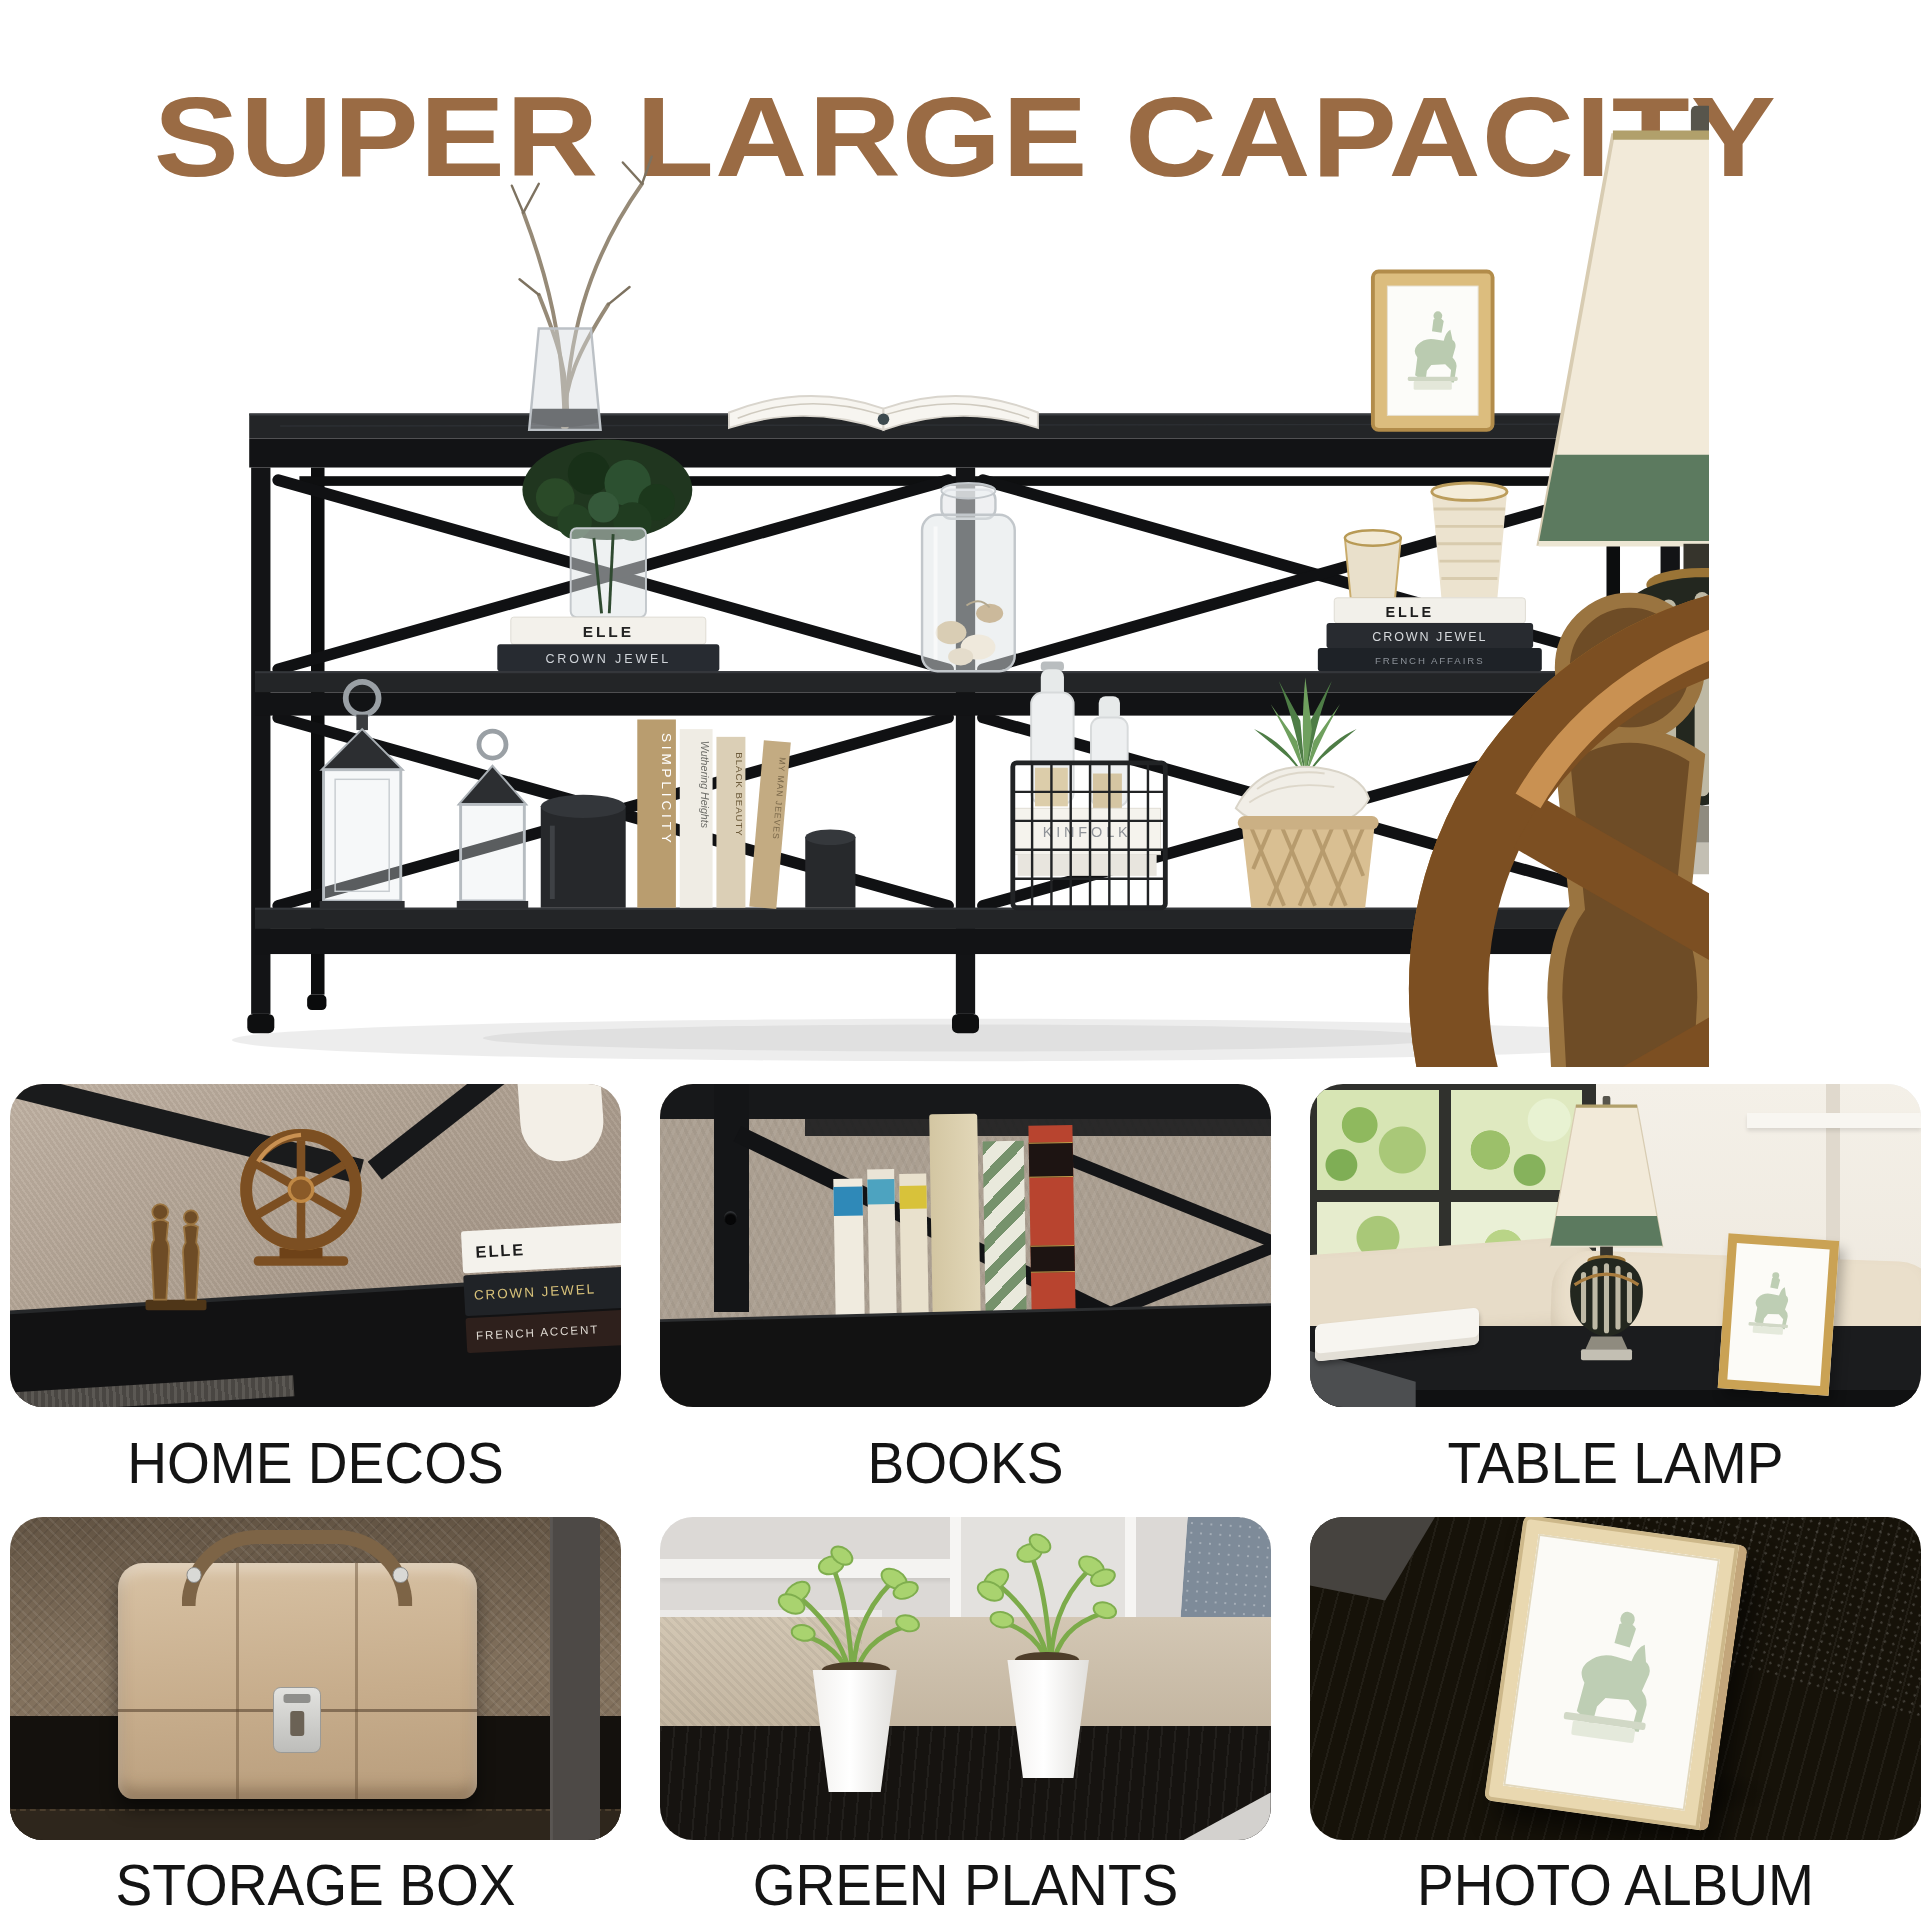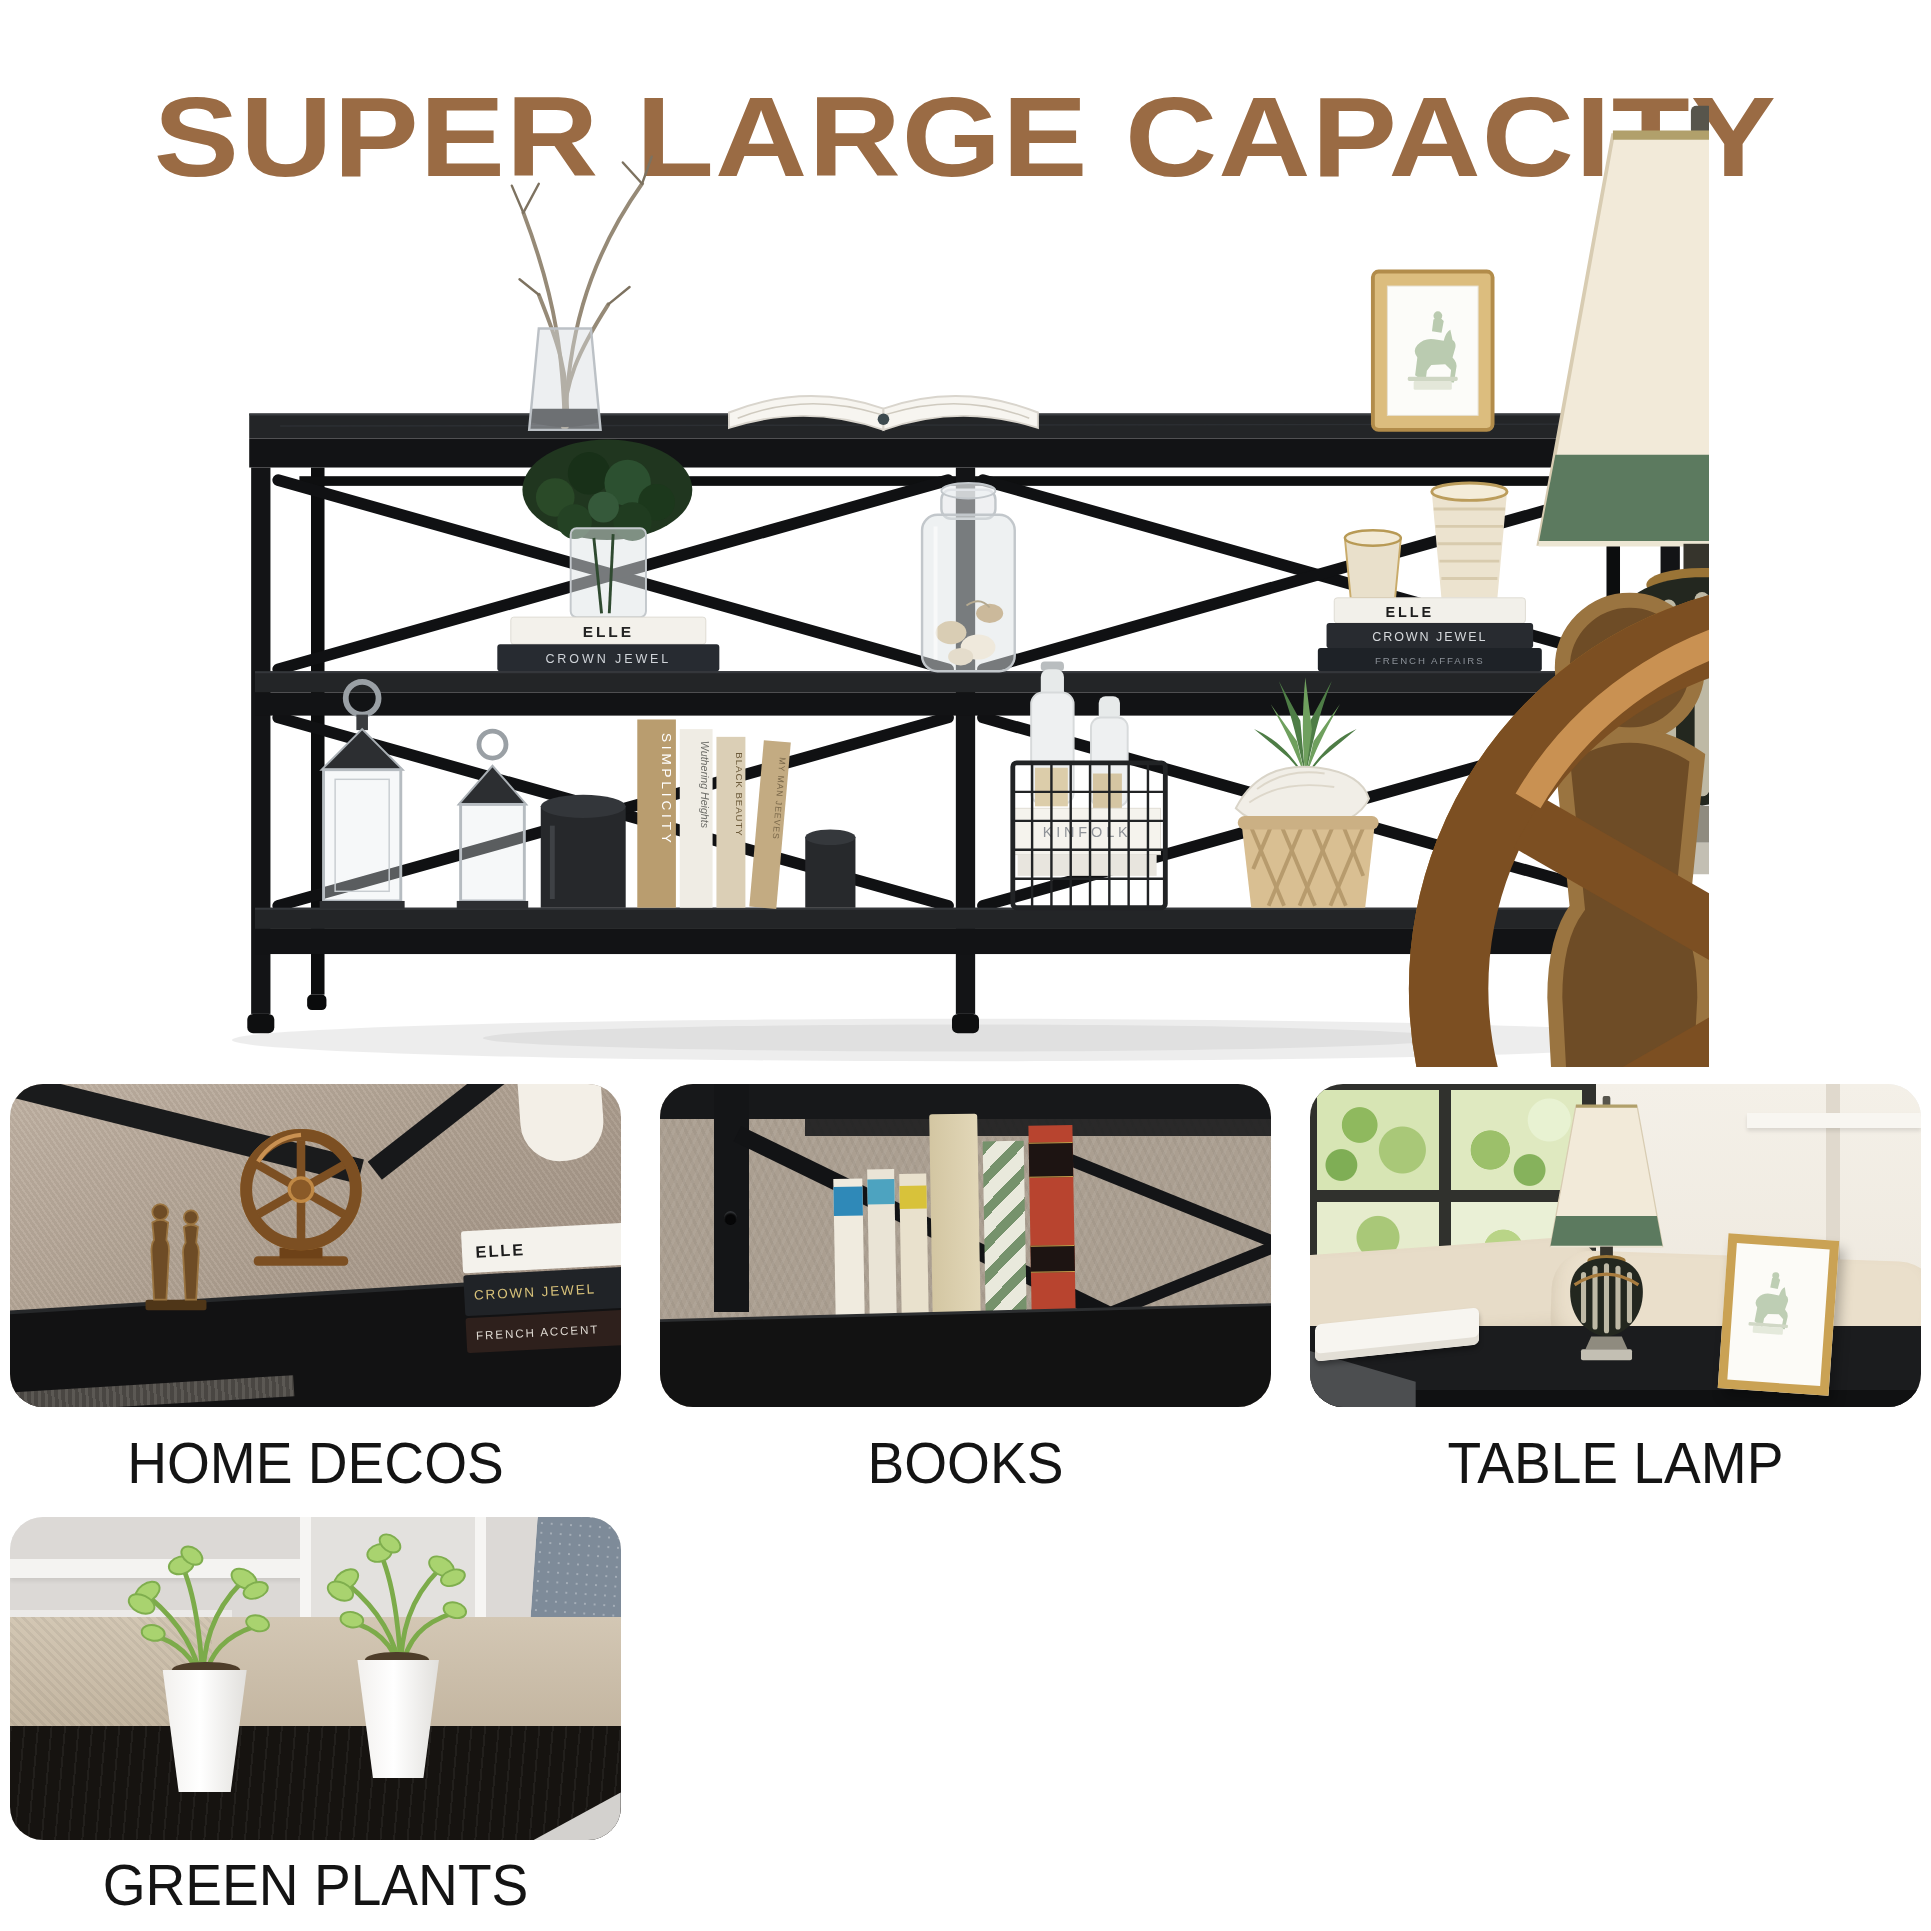--- a/index.html
+++ b/index.html
@@ -440,20 +440,42 @@
           </svg>
         <div class="abs" style="left:413px;top:153px;width:93px;height:137px;border:9.7px solid #caa254;background:#fcfbf7;transform:rotate(4deg);box-shadow:5.8px 7.7px 11.6px rgba(0,0,0,.25)">
           <svg style="position:absolute;left:7.7px;top:5.8px" width="58" height="100" viewBox="0 0 100 120">
               <use href="#sym-horse" width="100" height="120" opacity=".75"></use>
             </svg>
         </div>
       </div>
       <figcaption>TABLE LAMP</figcaption>
     </figure>
 
+    <figure class="r2">
+      <div class="photo">
+        <div class="abs" style="inset:0;background:#82715d;background-image:repeating-linear-gradient(45deg,rgba(255,255,255,.07) 0 1.9px,transparent 1.9px 7.7px),repeating-linear-gradient(-45deg,rgba(0,0,0,.08) 0 1.9px,transparent 1.9px 7.7px),linear-gradient(180deg,rgba(40,30,20,.35),rgba(0,0,0,0) 45%)"></div>
+        <div class="abs" style="left:0;bottom:0;width:100%;height:124px;background:#14110d"></div>
+        <div class="abs" style="left:0;bottom:0;width:100%;height:29px;background:#2e261c;border-top:2.9px dashed #4a3d2c"></div>
+        <div class="abs" style="right:21px;top:0;bottom:0;width:50px;background:#4d4946;box-shadow:inset 2.9px 0 0 #5a5653"></div>
+        <div class="abs" style="left:108px;top:46px;width:359px;height:236px;border-radius:25px 25px 15.4px 15.4px;background:linear-gradient(175deg,#d8c2a4 0%,#c7ad8c 55%,#b89d7c 100%);box-shadow:inset 0 7.7px 13.5px rgba(255,255,255,.35),inset 0 -9.7px 15.4px rgba(70,50,30,.35),0 9.7px 17.4px rgba(0,0,0,.45)">
+          <div class="abs" style="left:33%;top:0;width:2.9px;height:100%;background:rgba(110,85,60,.5)"></div>
+          <div class="abs" style="left:66%;top:0;width:2.9px;height:100%;background:rgba(110,85,60,.5)"></div>
+          <div class="abs" style="left:0;top:62%;width:100%;height:2.9px;background:rgba(90,70,50,.6)"></div>
+          <div class="abs" style="left:50%;top:-33px;transform:translateX(-50%);width:203px;height:62px;border:14.5px solid #7d6446;border-bottom:none;border-radius:106px 106px 0 0">
+            <div class="abs" style="left:-9.7px;top:23px;width:13.5px;height:13.5px;border-radius:50%;background:#d9d9d6;border:1.9px solid #8a8a88"></div>
+            <div class="abs" style="right:-9.7px;top:23px;width:13.5px;height:13.5px;border-radius:50%;background:#d9d9d6;border:1.9px solid #8a8a88"></div>
+          </div>
+          <div class="abs" style="left:50%;top:124px;transform:translateX(-50%);width:46px;height:64px;background:linear-gradient(#e3e3e0,#bdbdba);border:1.9px solid #9a9a97;border-radius:7.7px">
+            <div class="abs" style="left:50%;top:5.8px;transform:translateX(-50%);width:27px;height:9.7px;background:#8f8f8c;border-radius:2.9px"></div>
+            <div class="abs" style="left:50%;top:23px;transform:translateX(-50%);width:13.5px;height:25px;background:#6b6255;border-radius:2.9px"></div>
+          </div>
+        </div>
+      </div>
+      <figcaption>STORAGE BOX</figcaption>
+    </figure>
 
     <figure class="r2">
       <div class="photo">
         <div class="abs" style="inset:0;background:#dcd9d6"></div>
         <div class="abs" style="left:0;top:42px;width:309px;height:19.3px;background:#f4f3f1;box-shadow:0 2.9px 3.9px rgba(0,0,0,.08)"></div>
         <div class="abs" style="left:0;top:93px;width:222px;height:11.6px;background:#eceae8"></div>
         <div class="abs" style="left:290px;top:-11.6px;width:164px;height:126px;border:11.6px solid #f6f5f3;background:#e3e1de"></div>
         <div class="abs" style="right:-15.4px;top:-15.4px;width:106px;height:251px;background:#7e8b99;border-radius:23px;transform:rotate(4deg);background-image:radial-gradient(rgba(255,255,255,.3) 1.4px,transparent 1.5px);background-size:9.7px 9.7px"></div>
         <div class="abs" style="left:-9.7px;top:100px;width:637px;height:114px;background:linear-gradient(180deg,#d3c7b4,#c3b5a0);border-radius:7.7px"></div>
         <div class="abs" style="left:-9.7px;top:100px;width:212px;height:114px;background:repeating-linear-gradient(45deg,rgba(0,0,0,.05) 0 2.9px,transparent 2.9px 6.8px)"></div>
@@ -466,16 +488,31 @@
         <div class="abs" style="left:145px;top:153px;width:100px;height:122px;clip-path:polygon(8% 0,92% 0,76% 100%,24% 100%);background:linear-gradient(90deg,#efedea 0%,#ffffff 45%,#dcdad6 100%)"></div>
         <svg class="abs" style="left:301px;top:15.4px" width="179" height="143" viewBox="0 0 170 150">
             <use href="#sym-flytrap" width="170" height="150"></use>
           </svg>
         <div class="abs" style="left:355px;top:135px;width:64px;height:15.4px;border-radius:50%;background:#4e3d2a"></div>
         <div class="abs" style="left:340px;top:143px;width:97px;height:118px;clip-path:polygon(8% 0,92% 0,76% 100%,24% 100%);background:linear-gradient(90deg,#efedea 0%,#ffffff 45%,#dcdad6 100%)"></div>
       </div>
       <figcaption>GREEN PLANTS</figcaption>
     </figure>
 
+    <figure class="r2">
+      <div class="photo">
+        <div class="abs" style="inset:0;background:#161209;background-image:repeating-linear-gradient(105deg,rgba(255,255,255,.05) 0 1.9px,transparent 1.9px 15.4px)"></div>
+        <div class="abs" style="left:-11.6px;top:-13.5px;width:145px;height:97px;background:#46433f;clip-path:polygon(0 0,100% 0,60% 100%,0 82%)"></div>
+        <div class="abs" style="right:-77px;top:-87px;width:444px;height:241px;background:linear-gradient(160deg,#d2c2ae,#bba892);border-radius:35px;transform:rotate(16deg);background-image:radial-gradient(rgba(255,255,255,.18) 1.2px,transparent 1.4px);background-size:8.7px 8.7px"></div>
+        <div class="abs" style="left:164px;top:247px;width:309px;height:58px;background:radial-gradient(ellipse at center,rgba(0,0,0,.55),rgba(0,0,0,0) 70%)"></div>
+        <div class="abs" style="left:193px;top:11.6px;width:217px;height:288px;background:#e9d8b0;border-radius:7.7px;border-right:9.7px solid #c3a67b;transform:rotate(8deg);box-shadow:inset 0 0 0 3.9px #cdb88a,13.5px 17.4px 25px rgba(0,0,0,.55)">
+          <div class="abs" style="inset:17.4px;background:#fbfaf6;box-shadow:inset 0 0 0 1.9px #e2d8bd"></div>
+          <svg class="abs" style="left:48px;top:52px" width="121" height="183" viewBox="0 0 100 120">
+              <use href="#sym-horse" width="100" height="120" opacity=".75"></use>
+            </svg>
+        </div>
+      </div>
+      <figcaption>PHOTO ALBUM</figcaption>
+    </figure>
 
   </div>
 </div>
 
 
 </body></html>

